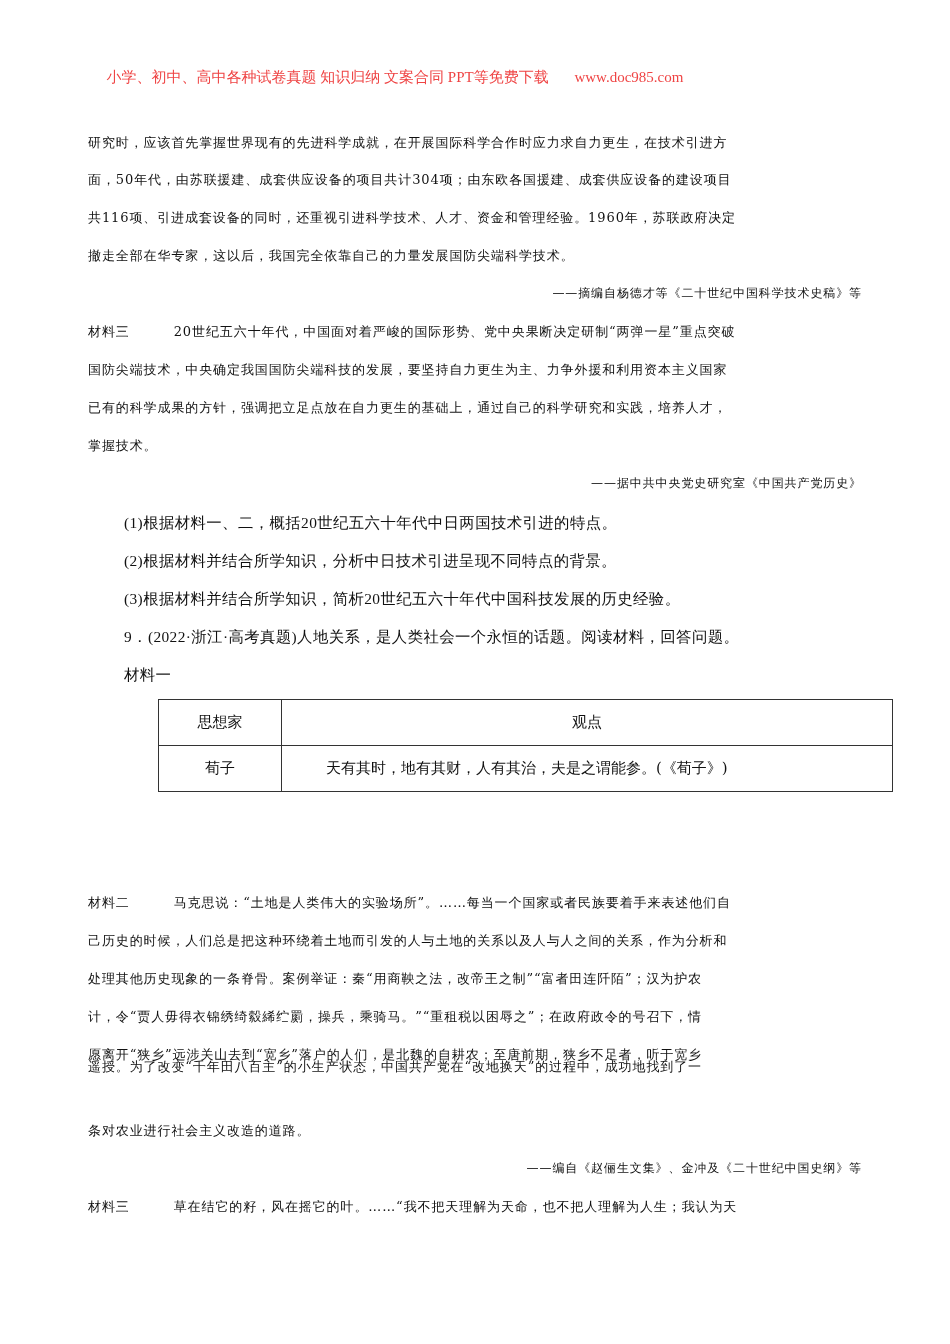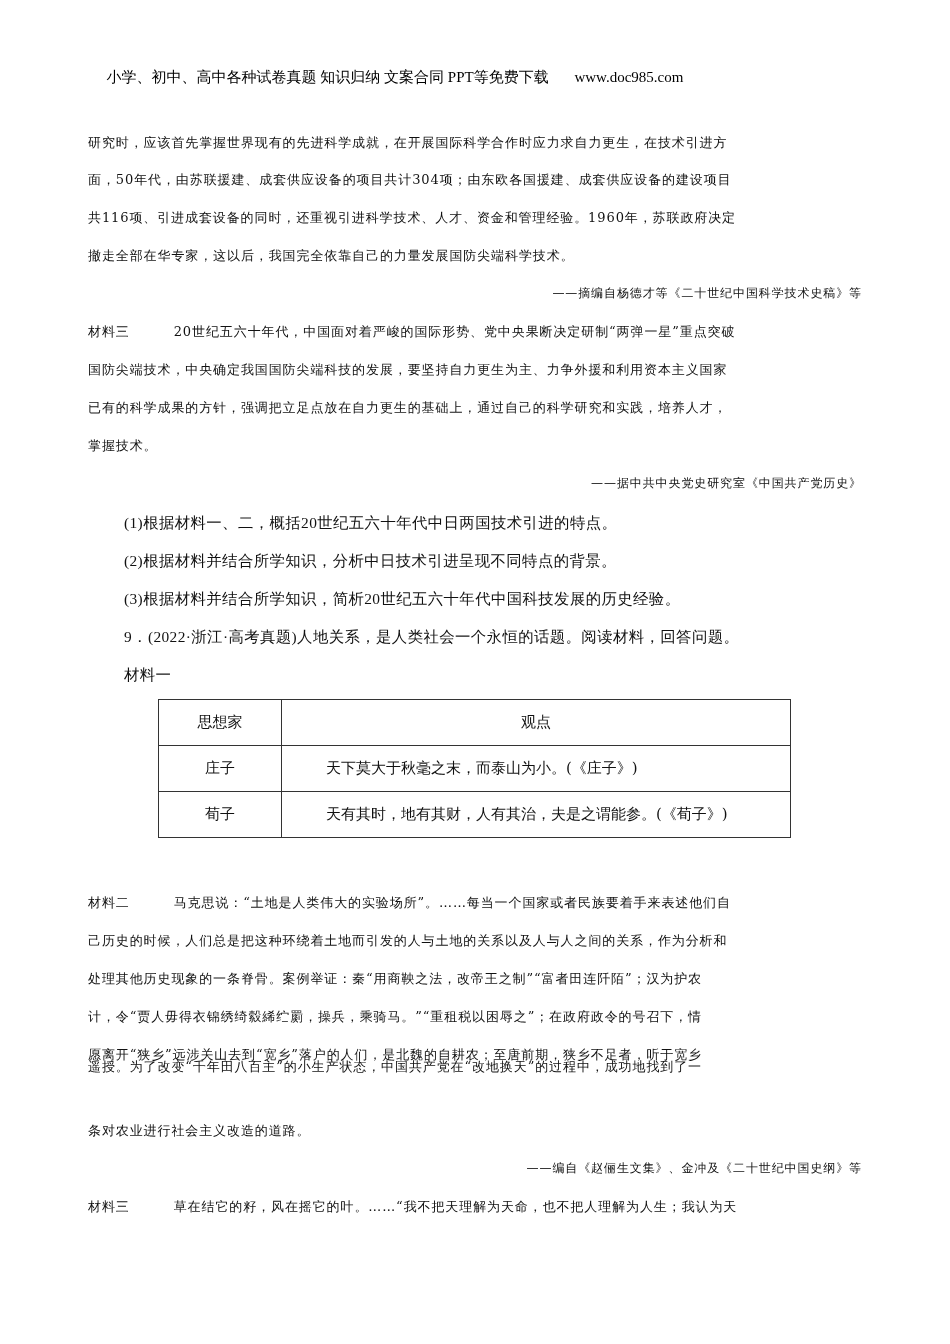--- a/index.html
+++ b/index.html
@@ -1,25 +1,25 @@
 <!DOCTYPE html>
 <html><head>
 <meta charset="utf-8">
 <style>
   html, body { margin: 0; padding: 0; background: #ffffff; }
   body { width: 950px; height: 1344px; position: relative; overflow: hidden;
          font-family: "DejaVu Serif", "Liberation Serif", serif; color: #111; }
   .header { position: absolute; top: 68px; left: 0; width: 790px; text-align: center;
-            font-size: 15px; color: #000000; font-family: "Liberation Serif", "DejaVu Serif", serif; }
+            font-size: 15px; color: #ef4444; font-family: "Liberation Serif", "DejaVu Serif", serif; }
   .header .url { margin-left: 22px; }
   .content { position: absolute; left: 88px; top: 134px; width: 774px; }
   .line { position: absolute; left: 0; white-space: nowrap; font-size: 13px; letter-spacing: 0.9px; }
   .right { position: absolute; right: 0; white-space: nowrap; font-size: 12px; letter-spacing: 0.9px; }
   .q { position: absolute; left: 0; white-space: nowrap; font-size: 15.4px; font-family: "Liberation Serif", "DejaVu Serif", serif; letter-spacing: 0.4px; margin-left: 36px;}
-  table.tbl { position: absolute; left: 70px; top: 565px; border-collapse: collapse; width: 633px;
+  table.tbl { position: absolute; left: 70px; top: 565px; border-collapse: collapse; width: 735px;
               font-size: 15px; }
   table.tbl td, table.tbl th { border: 1.5px solid #333; height: 45px; padding: 0; font-weight: normal; }
   table.tbl .c1 { width: 122px; text-align: center; }
   table.tbl .c2 { text-align: left; padding-left: 44px; }
   table.tbl th.c2 { text-align: center; padding-left: 0; }
   .indent { display: inline-block; width: 44px; }
 </style>
 </head>
 <body>
 
@@ -51,24 +51,20 @@
   <div class="q" style="top:493px">9．(2022·浙江·高考真题)人地关系，是人类社会一个永恒的话题。阅读材料，回答问题。</div>
   <div class="q" style="top:531px">材料一</div>
 
   <table class="tbl">
     <tbody>
         <tr>
       <th class="c1">思想家</th>
       <th class="c2">观点</th>
     </tr>
     <tr>
-      <td class="c1">庄子</td>
-      <td class="c2">天下莫大于秋毫之末，而泰山为小。(《庄子》)</td>
-    </tr>
-    <tr>
       <td class="c1">荀子</td>
       <td class="c2">天有其时，地有其财，人有其治，夫是之谓能参。(《荀子》)</td>
     </tr>
   </tbody>
     </table>
 
   <div class="line" style="top:760px">
     <span>材料二</span><span class="indent"></span><span>马克思说：“土地是人类伟大的实验场所”。……每当一个国家或者民族要着手来表述他们自</span>
   </div>
   <div class="line" style="top:798px">己历史的时候，人们总是把这种环绕着土地而引发的人与土地的关系以及人与人之间的关系，作为分析和</div>

